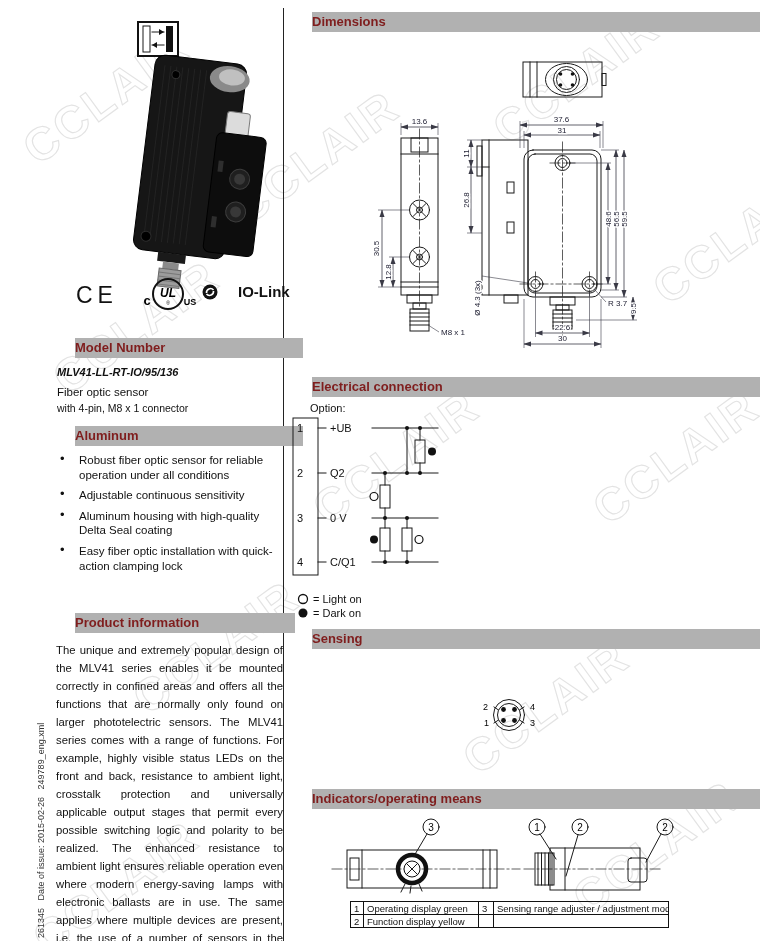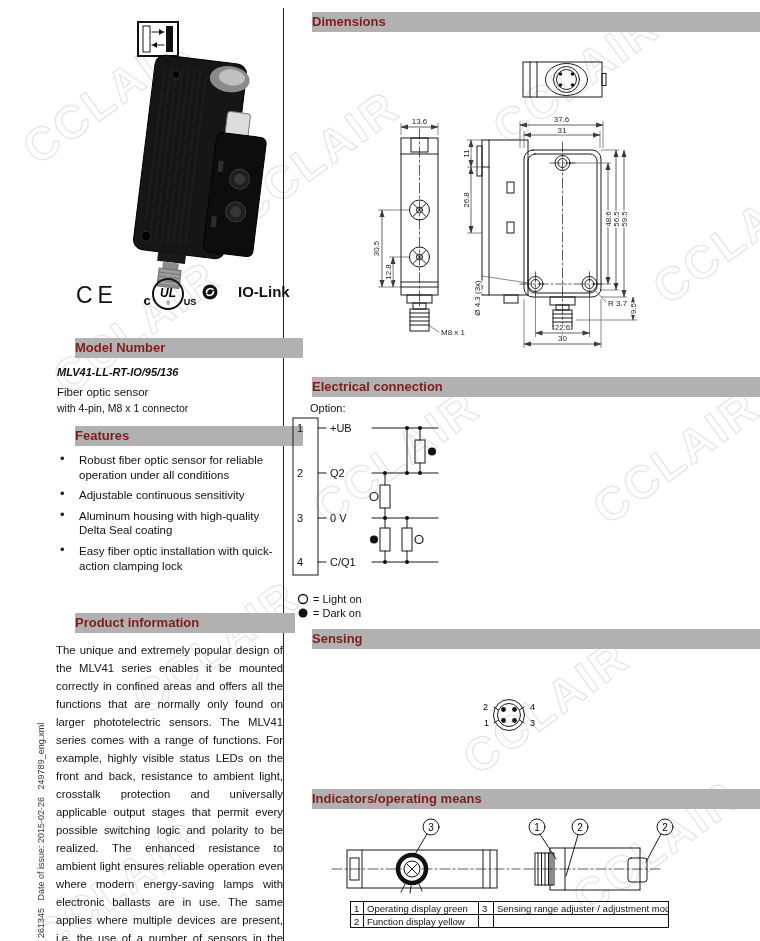--- a/index.html
+++ b/index.html
@@ -113,21 +113,21 @@
       <path d="M11.5,7 a4,4 0 0 1 -7,3" stroke="#fff" stroke-width="1.6" fill="none"></path>
     </svg>
     <span>IO-Link</span>
   </div>
 
   <div class="hbar" style="left:55px;top:338px;width:228px">Model Number</div>
   <div class="modelnum" style="left:57px;top:366px">MLV41-LL-RT-IO/95/136</div>
   <div class="desc1" style="left:57px;top:386px">Fiber optic sensor</div>
   <div class="desc2" style="left:57px;top:402px">with 4-pin, M8 x 1 connector</div>
 
-  <div class="hbar" style="left:55px;top:426px;width:228px">Features</div>
+  <div class="hbar" style="left:55px;top:426px;width:228px">Aluminum</div>
   <div class="bullets" style="left:55px;top:453px">
     <div class="bullet-item"><span>Robust fiber optic sensor for reliable operation under all conditions</span></div>
     <div class="bullet-item"><span>Adjustable continuous sensitivity</span></div>
     <div class="bullet-item"><span>Aluminum housing with high-quality Delta Seal coating</span></div>
     <div class="bullet-item"><span>Easy fiber optic installation with quick-action clamping lock</span></div>
   </div>
 
   <div class="hbar" style="left:55px;top:613px;width:220px">Product information</div>
   <div class="prodtext" style="left:56px;top:641px">The unique and extremely popular design of the MLV41 series enables it be mounted correctly in confined areas and offers all the functions that are normally only found on larger phototelectric sensors. The MLV41 series comes with a range of functions. For example, highly visible status LEDs on the front and back, resistance to ambient light, crosstalk protection and universally applicable output stages that permit every possible switching logic and polarity to be realized. The enhanced resistance to ambient light ensures reliable operation even where modern energy-saving lamps with electronic ballasts are in use. The same applies where multiple devices are present, i.e. the use of a number of sensors in the same vicinity causes no problems.</div>
 

